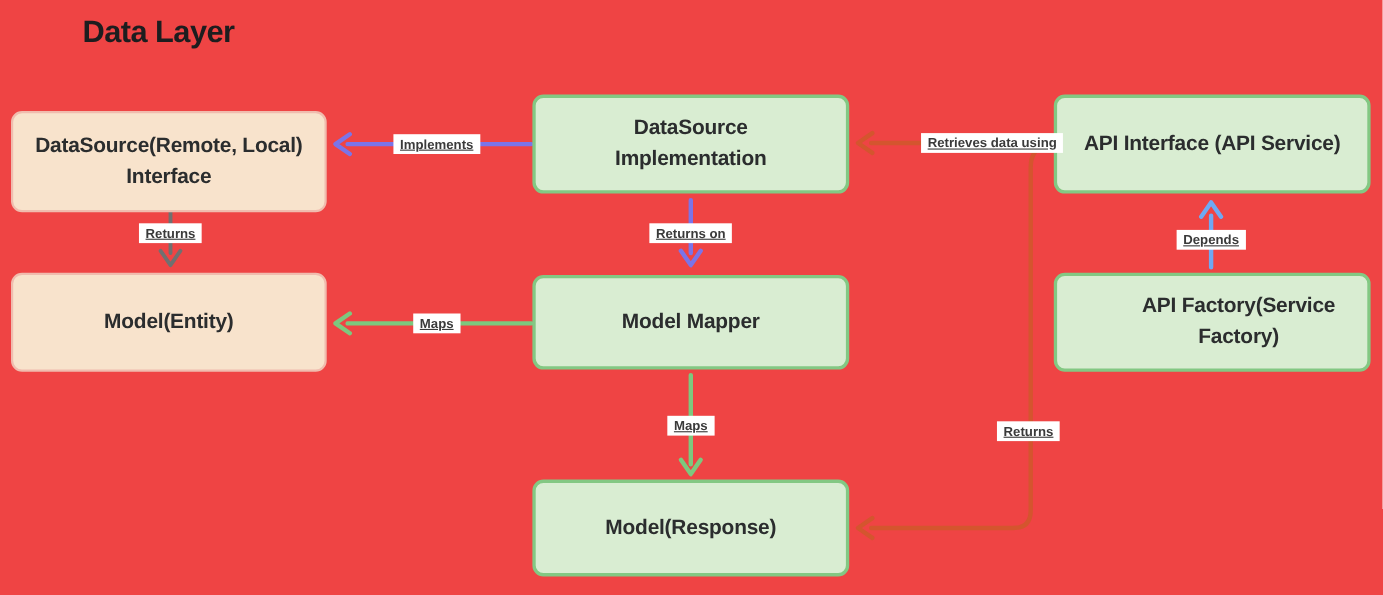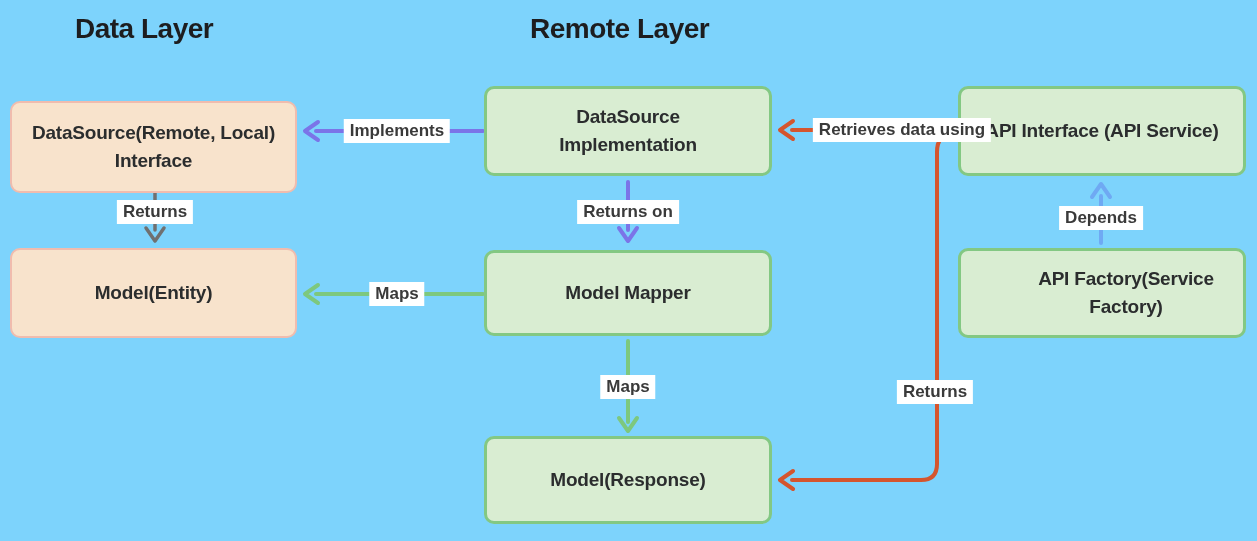--- a/index.html
+++ b/index.html
@@ -1,20 +1,20 @@
 <!DOCTYPE html>
 <html><head>
 <meta charset="utf-8">
 <style>
   html, body { margin: 0; padding: 0; background: #ffffff; }
   .canvas {
     position: relative;
     width: 1257px;
     height: 541px;
-    background: #7dd3fc;
+    background: #ef4444;
     font-family: "Liberation Sans", sans-serif;
     overflow: hidden;
   }
   .edges-svg { position: absolute; left: 0; top: 0; }
   .heading {
     position: absolute;
     font-size: 28px;
     font-weight: 700;
     color: #1d1d1f;
     letter-spacing: -0.5px;
@@ -46,24 +46,25 @@
   .b-dimpl   { left: 484px; top: 86px;  width: 288px; height: 90px; }
   .b-mm      { left: 484px; top: 250px; width: 288px; height: 86px; }
   .b-mr      { left: 484px; top: 436px; width: 288px; height: 88px; }
   .b-api     { left: 958px; top: 86px;  width: 288px; height: 90px; }
   .b-factory { left: 958px; top: 248px; width: 288px; height: 90px; padding-left: 48px; }
   .edge-label {
     position: absolute;
     transform: translate(-50%, -50%);
     background: #ffffff;
     padding: 2px 6px;
-    font-size: 17px;
+    font-size: 12px;
     font-weight: 700;
     color: #3a3a3a;
     white-space: nowrap;
+    text-decoration: underline;
   }
   .el-implements { left: 397px;  top: 131px; }
   .el-returns1   { left: 155px;  top: 212px; }
   .el-depends    { left: 628px;  top: 212px; }
   .el-maps1      { left: 397px;  top: 294px; }
   .el-maps2      { left: 628px;  top: 387px; }
   .el-creates    { left: 1101px; top: 218px; }
   .el-retrieves  { left: 902px;  top: 130px; }
   .el-returns2   { left: 935px;  top: 392px; }
 </style>
@@ -85,21 +86,20 @@
     <path d="M 628 341 L 628 422 M 619 418 L 628 431 L 637 418" stroke="#7dc87e" stroke-width="4"></path>
 
     <path d="M 1101 243 L 1101 196 M 1092 197 L 1101 184 L 1110 197" stroke="#6fa9f3" stroke-width="4"></path>
 
     <path d="M 955 130 L 792 130 M 793 121 L 780 130 L 793 139" stroke="#d4552e" stroke-width="4"></path>
 
     <path d="M 952 132 Q 937 135 937 152 L 937 464 Q 937 480 921 480 L 792 480 M 793 471 L 780 480 L 793 489" stroke="#d4552e" stroke-width="4"></path>
   </svg>
 
   <div class="heading h-data">Data Layer</div>
-  <div class="heading h-remote">Remote Layer</div>
 
   <div class="box peach b-dsi">
     <span class="box-label">DataSource(Remote, Local)
 Interface</span>
   </div>
   <div class="box peach b-me">
     <span class="box-label">Model(Entity)</span>
   </div>
   <div class="box green b-dimpl">
     <span class="box-label">DataSource

